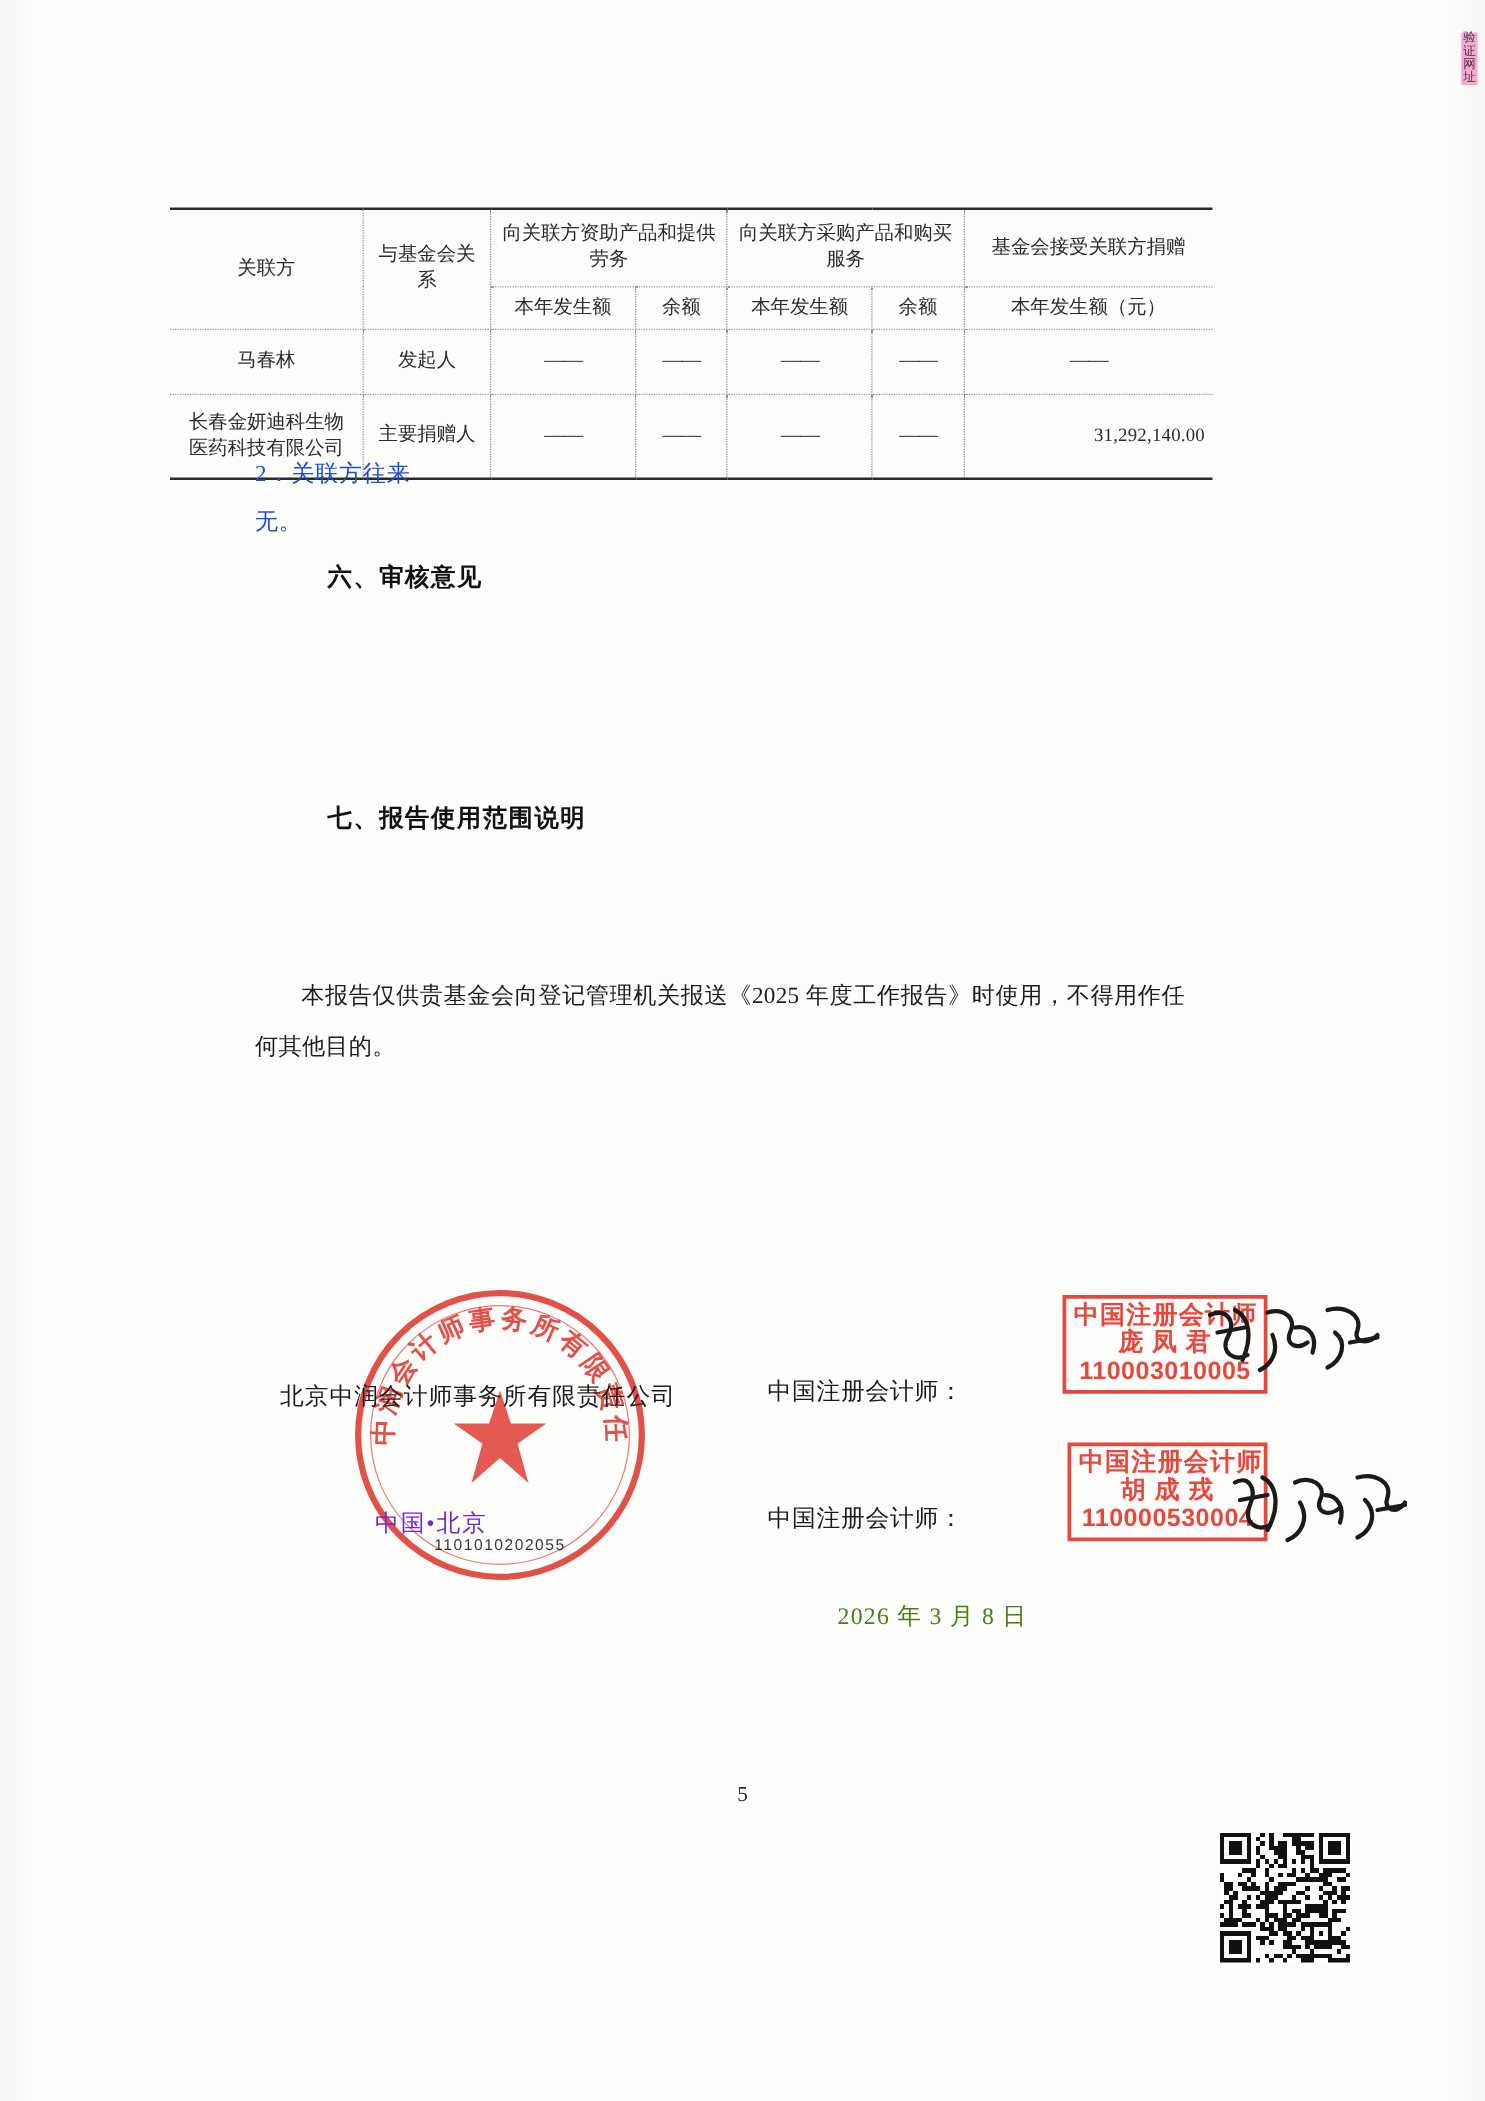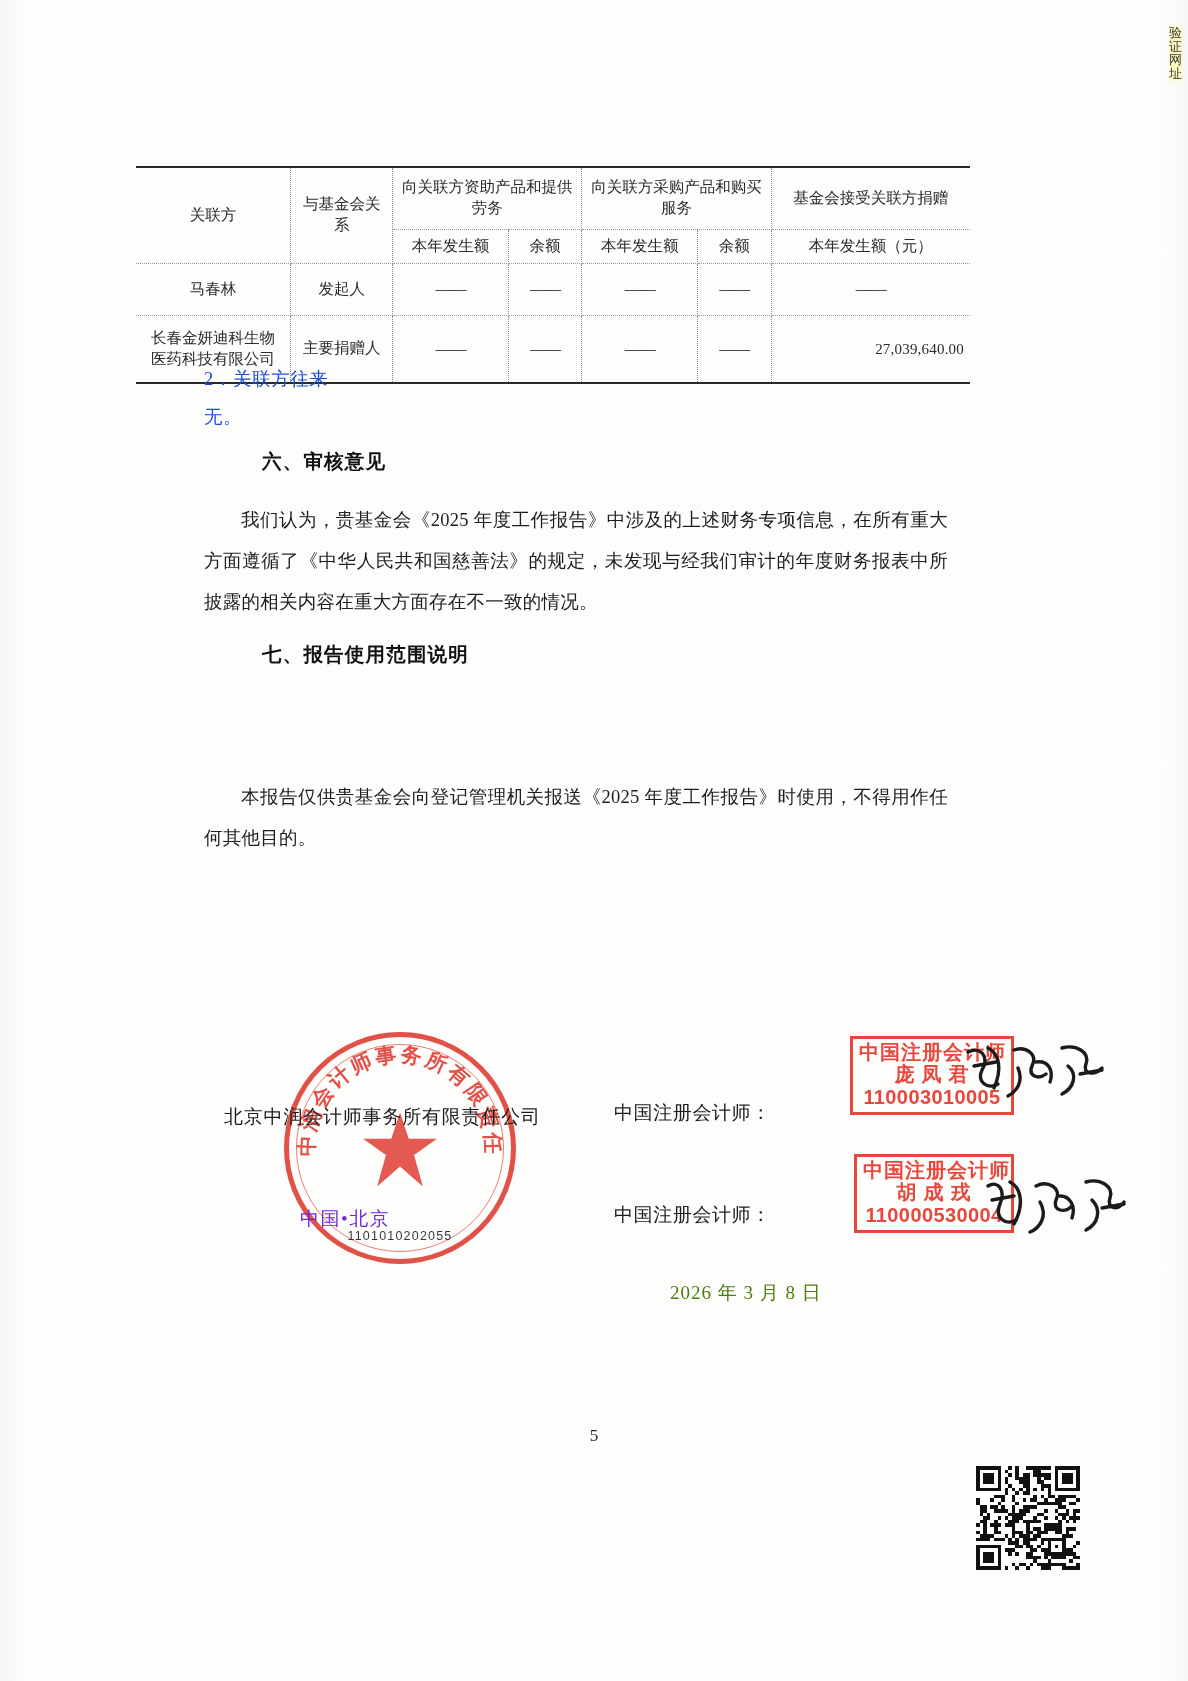--- a/index.html
+++ b/index.html
@@ -259,26 +259,26 @@
     left: 976px; top: 1466px;
     width: 104px; height: 104px;
     background: #ffffff;
     z-index: 7;
   }
   .qr-wrap svg { display:block; }
   .qr-label {
     position:absolute;
     right: 6px; top: 26px;
     width: 13px;
-    font-size: 13px;
+    font-size: 10px;
     line-height: 1.05;
     color: #3b3b3b;
     font-family: "Liberation Sans", sans-serif;
     text-align:center;
-    background:#fef9c3;
+    background:#f9a8d4;
     z-index: 8;
     letter-spacing: 0;
   }
 </style>
 </head>
 <body>
 
 <div class="page">
   <div class="scan-edge-l"></div>
   <div class="scan-edge-r"></div>
@@ -313,32 +313,31 @@
       <tr class="r-data2 row-last">
         <td class="wrapcell">
           <div>长春金妍迪科生物</div>
           <div>医药科技有限公司</div>
         </td>
         <td>主要捐赠人</td>
         <td class="dash">——</td>
         <td class="dash">——</td>
         <td class="dash">——</td>
         <td class="dash">——</td>
-        <td class="num">27,039,640.00</td>
+        <td class="num">31,292,140.00</td>
       </tr>
     </tbody>
       </table>
 
     <div class="sub-item" style="left:68px; top:366px;">2．关联方往来</div>
 
     <div class="sub-item" style="left:68px; top:404px;">无。</div>
 
     <div class="h-sec" style="left:82px; top:448px;">六、审核意见</div>
 
-    <div class="para indent" style="left:68px; top:500px;">我们认为，贵基金会《2025 年度工作报告》中涉及的上述财务专项信息，在所有重大方面遵循了《中华人民共和国慈善法》的规定，未发现与经我们审计的年度财务报表中所披露的相关内容在重大方面存在不一致的情况。</div>
 
     <div class="h-sec" style="left:82px; top:641px;">七、报告使用范围说明</div>
 
 
     <div class="para indent" style="left:68px; top:777px;">本报告仅供贵基金会向登记管理机关报送《2025 年度工作报告》时使用，不得用作任何其他目的。</div>
 
     <div class="seal-round">
       <div class="inner-ring"></div>
       <svg class="seal-arc" viewBox="0 0 232 232">
         <defs>

